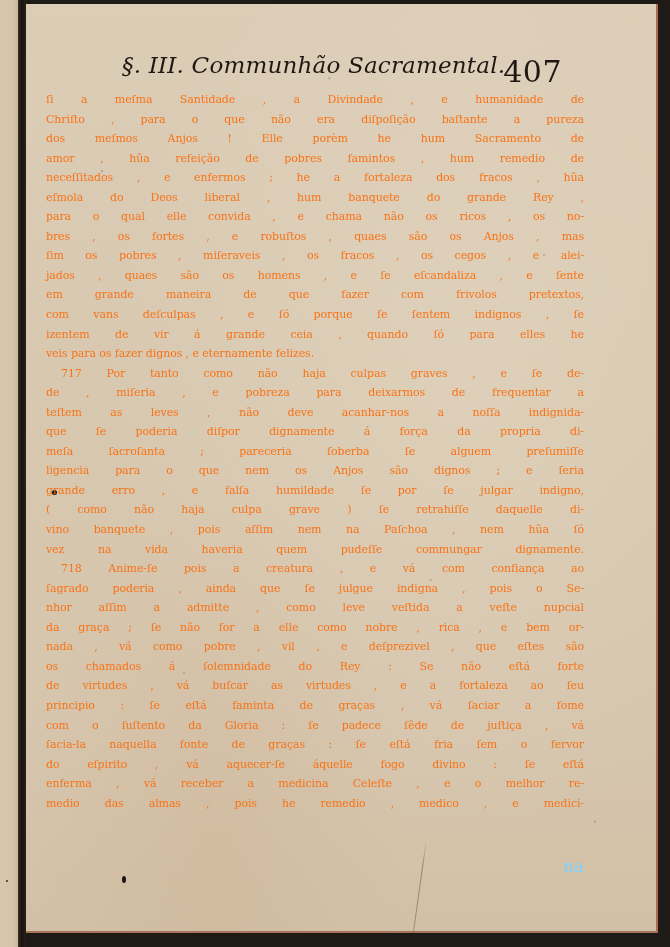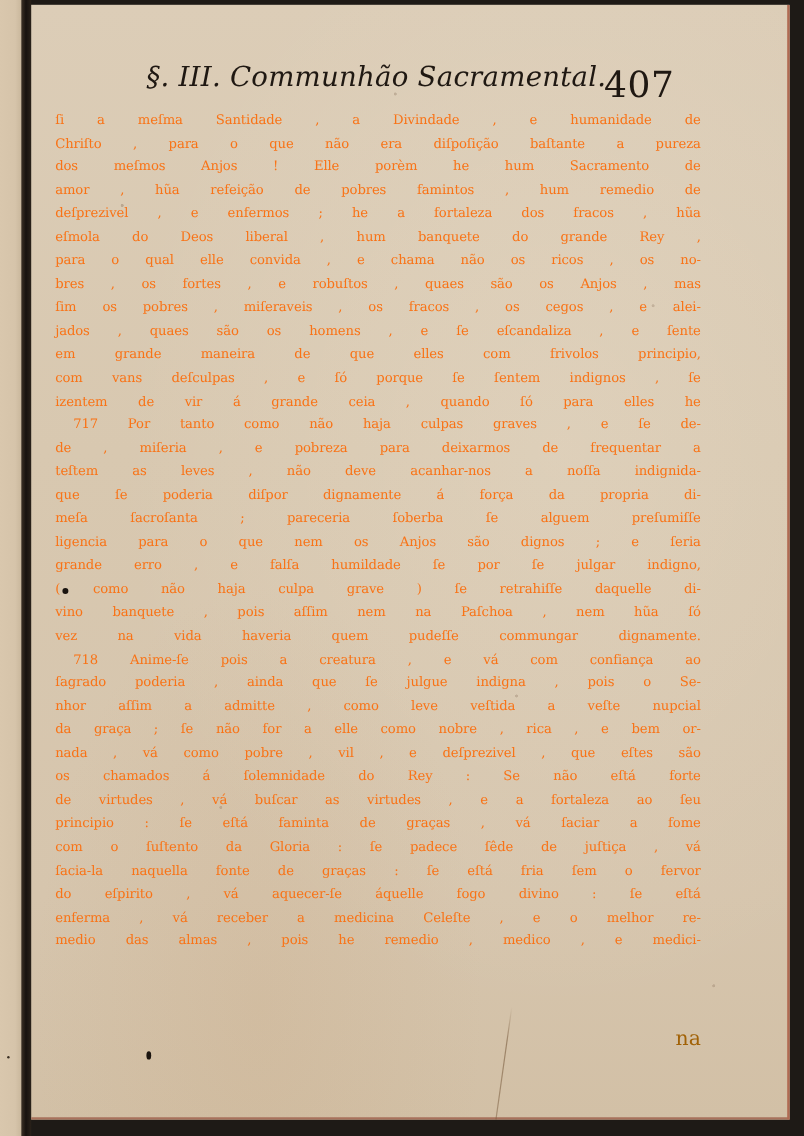--- a/index.html
+++ b/index.html
@@ -132,21 +132,21 @@
     }
     .line.indent {
       padding-left: 15px;
     }
     .catchword {
       position: absolute;
       right: 86px;
       top: 856px;
       font-family: "DejaVu Serif", "Liberation Serif", serif;
       font-size: 17px;
-      color: #a16207;
+      color: #7dd3fc;
     }
     .margin-bullet {
       position: absolute;
       left: 52px;
       top: 490px;
       width: 5px;
       height: 5px;
       border-radius: 50%;
       background: #1a140f;
     }
@@ -170,29 +170,30 @@
     <span class="page-number">407</span>
   </div>
 
   <span class="margin-bullet"></span>
 
   <div class="body-text">
     <span class="line">ſi a meſma Santidade , a Divindade , e humanidade de</span>
     <span class="line">Chriſto , para o que não era diſpoſição baſtante a pureza</span>
     <span class="line">dos meſmos Anjos ! Elle porèm he hum Sacramento de</span>
     <span class="line">amor , hũa refeição de pobres famintos , hum remedio de</span>
-    <span class="line">deſprezivel , e enfermos ; he a fortaleza dos fracos , hũa</span>
+    <span class="line">neceſſitados , e enfermos ; he a fortaleza dos fracos , hũa</span>
     <span class="line">eſmola do Deos liberal , hum banquete do grande Rey ,</span>
     <span class="line">para o qual elle convida , e chama não os ricos , os no-</span>
     <span class="line">bres , os fortes , e robuſtos , quaes são os Anjos , mas</span>
     <span class="line">ſim os pobres , miſeraveis , os fracos , os cegos , e alei-</span>
     <span class="line">jados , quaes são os homens , e ſe eſcandaliza , e ſente</span>
-    <span class="line">em grande maneira de que elles com frivolos principio,</span>
+    <span class="line">em grande maneira de que fazer com frivolos pretextos,</span>
     <span class="line">com vans deſculpas , e ſó porque ſe ſentem indignos , ſe</span>
     <span class="line">izentem de vir á grande ceia , quando ſó para elles he</span>
+    <span class="line last">veis para os fazer dignos , e eternamente felizes.</span>
     <span class="line indent">717 Por tanto como não haja culpas graves , e ſe de-</span>
     <span class="line">de , miſeria , e pobreza para deixarmos de frequentar a</span>
     <span class="line">teſtem as leves , não deve acanhar-nos a noſſa indignida-</span>
     <span class="line">que ſe poderia diſpor dignamente á força da propria di-</span>
     <span class="line">meſa ſacroſanta ; pareceria ſoberba ſe alguem preſumiſſe</span>
     <span class="line">ligencia para o que nem os Anjos são dignos ; e ſeria</span>
     <span class="line">grande erro , e falſa humildade ſe por ſe julgar indigno,</span>
     <span class="line">( como não haja culpa grave ) ſe retrahiſſe daquelle di-</span>
     <span class="line">vino banquete , pois aſſim nem na Paſchoa , nem hũa ſó</span>
     <span class="line">vez na vida haveria quem pudeſſe commungar dignamente.</span>

